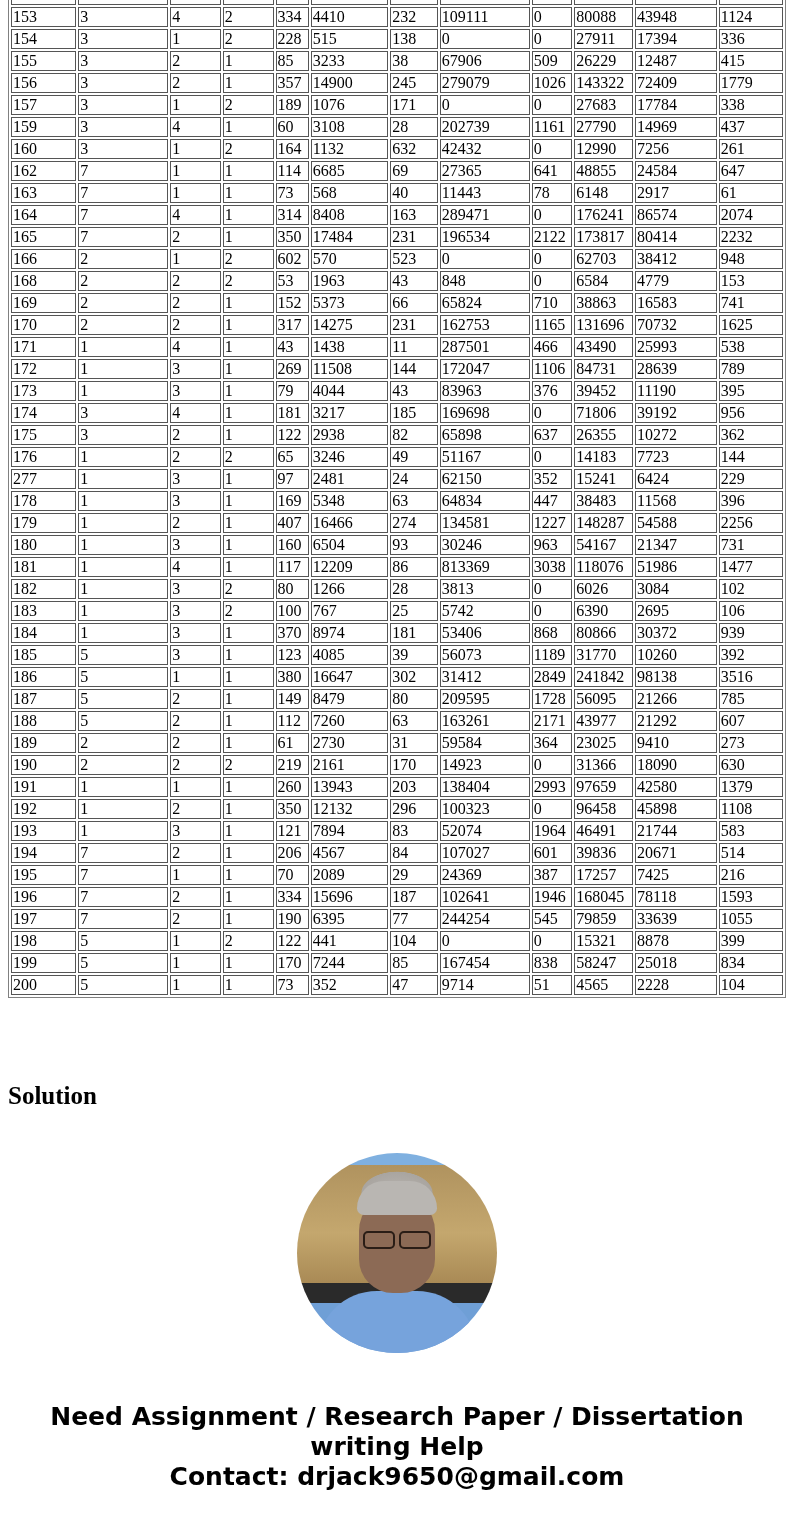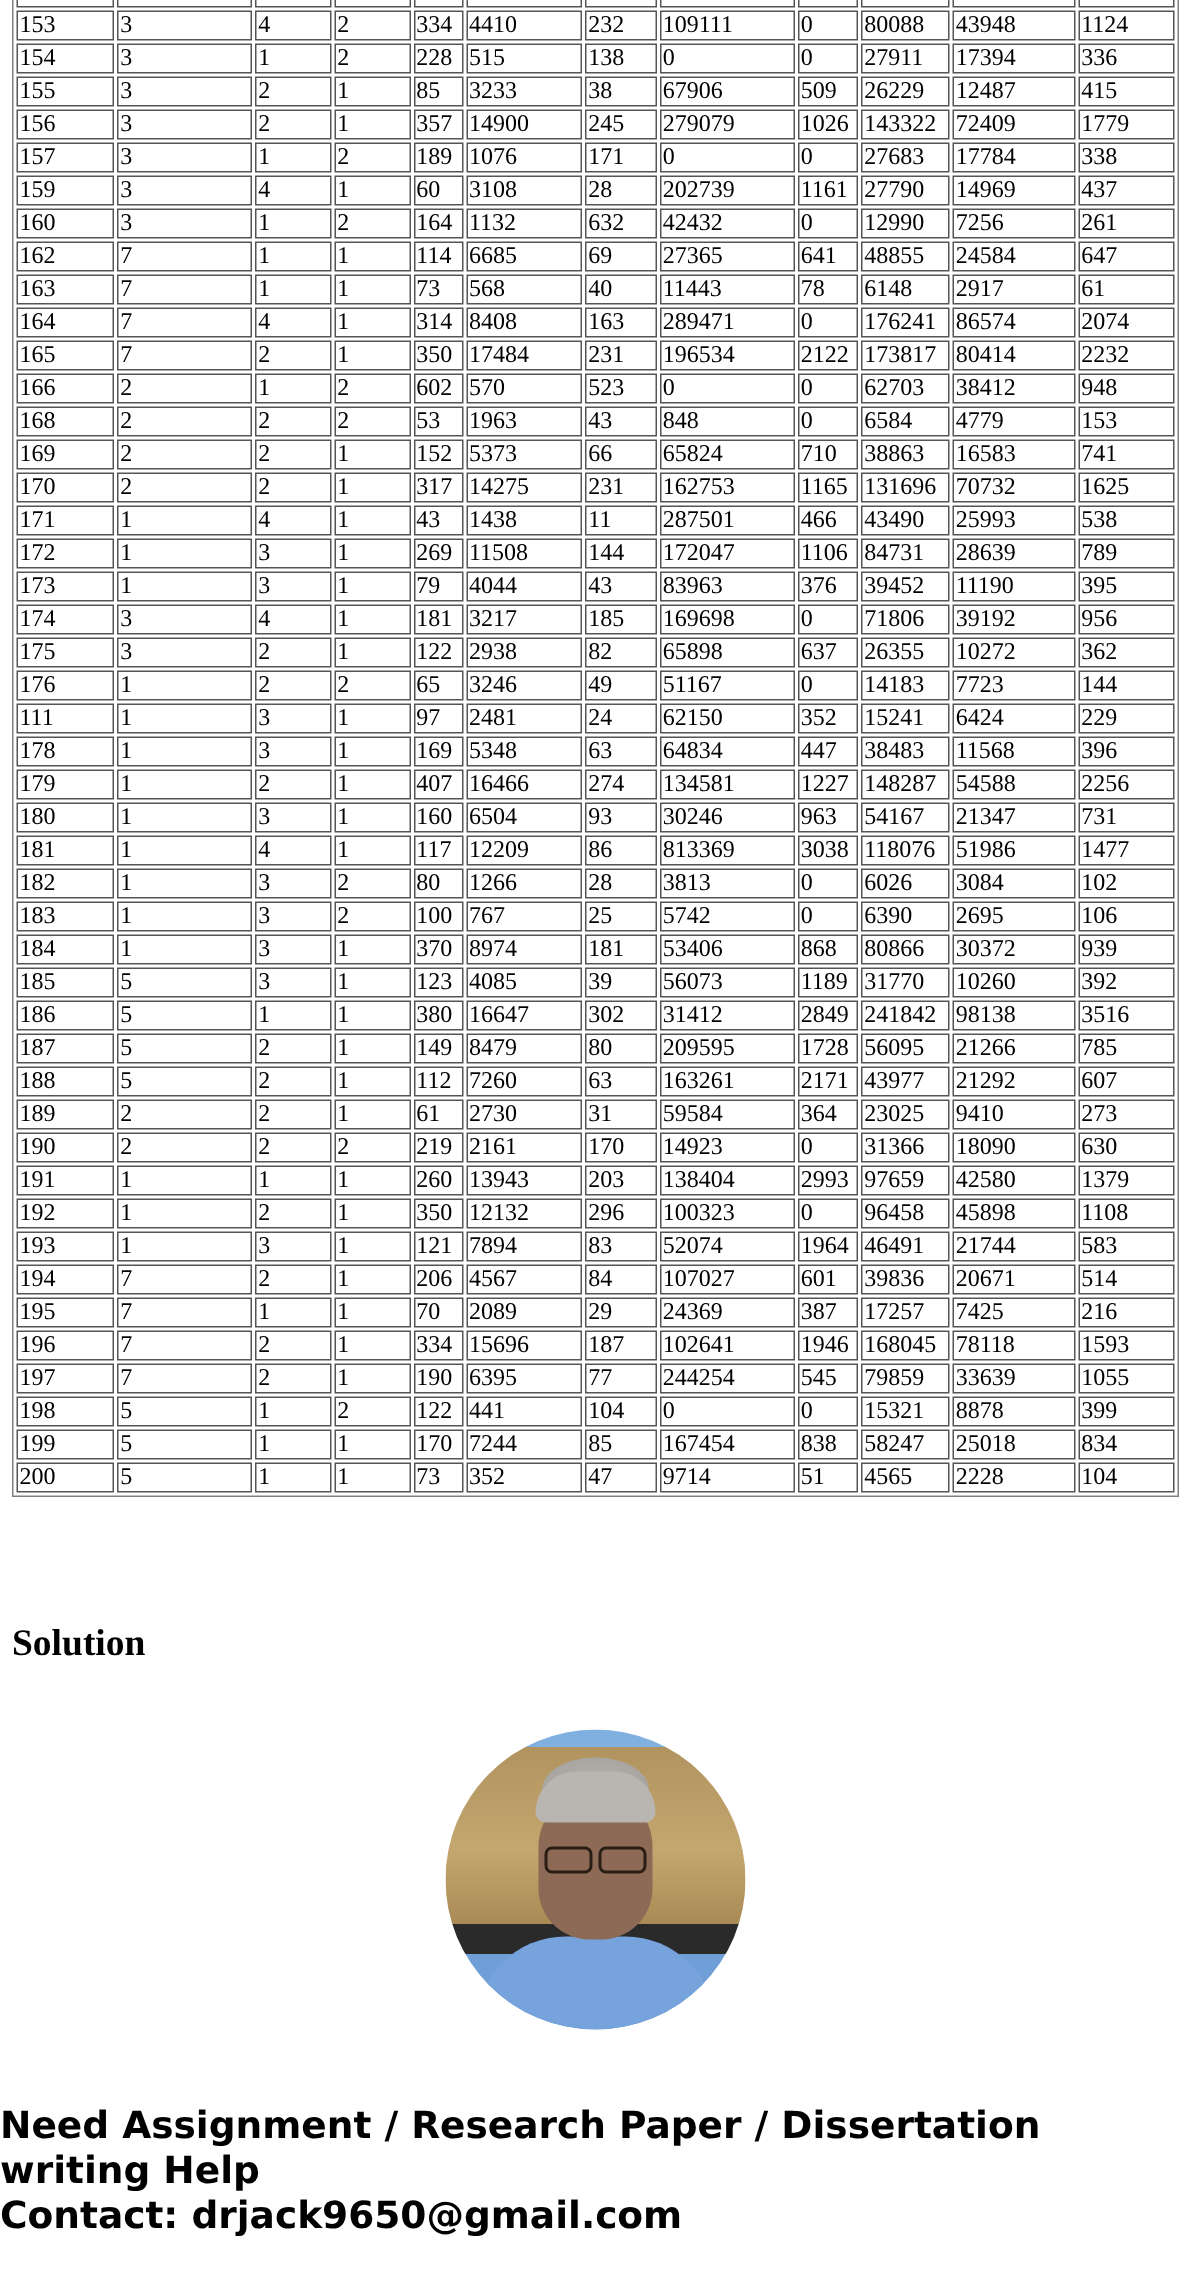--- a/index.html
+++ b/index.html
@@ -13,21 +13,21 @@
       radial-gradient(ellipse 38px 48px at 100px 88px, #8a6e5a 0%, #7a5d4a 70%, rgba(0,0,0,0) 72%),
       radial-gradient(ellipse 50px 30px at 100px 40px, #b8b4b0 0%, #a9a5a0 70%, rgba(0,0,0,0) 72%),
       linear-gradient(to bottom, #7fb0e0 0px, #7fb0e0 12px, #b0935f 12px, #c4a76e 80px, #a98a55 130px, #2a2a2a 130px, #2a2a2a 150px, #6f9fd6 150px, #6f9fd6 200px);
   }
   .avatar .shirt { position: absolute; left: 20px; top: 138px; width: 160px; height: 70px; background: #76a3dc; border-radius: 60px 60px 0 0; }
   .avatar .face { position: absolute; left: 62px; top: 40px; width: 76px; height: 100px; background: #8c6a55; border-radius: 38px 38px 34px 34px; }
   .avatar .hair { position: absolute; left: 60px; top: 28px; width: 80px; height: 34px; background: #b9b6b2; border-radius: 40px 40px 10px 10px; }
   .avatar .glasses { position: absolute; left: 66px; top: 78px; width: 68px; height: 16px; }
   .avatar .glasses span { position: absolute; top: 0; width: 28px; height: 14px; border: 2px solid #2a1d16; border-radius: 5px; }
   .avatar .glasses .l { left: 0; } .avatar .glasses .r { right: 0; }
-  .promo { position: absolute; left: 0; top: 1402px; width: 794px; text-align: left; font-family: "DejaVu Sans", sans-serif; font-weight: bold; font-size: 25px; line-height: 30px; }
+  .promo { position: absolute; left: 0; top: 1402px; width: 794px; text-align: center; font-family: "DejaVu Sans", sans-serif; font-weight: bold; font-size: 25px; line-height: 30px; }
 </style>
 </head>
 <body>
 
 <div class="table-wrap">
   <table class="data">
     <colgroup>
       <col style="width:63px">
         <col style="width:87px">
         <col style="width:49px">
@@ -344,21 +344,21 @@
           <td>65</td>
           <td>3246</td>
           <td>49</td>
           <td>51167</td>
           <td>0</td>
           <td>14183</td>
           <td>7723</td>
           <td>144</td>
         </tr>
         <tr>
-          <td>111</td>
+          <td>277</td>
           <td>1</td>
           <td>3</td>
           <td>1</td>
           <td>97</td>
           <td>2481</td>
           <td>24</td>
           <td>62150</td>
           <td>352</td>
           <td>15241</td>
           <td>6424</td>

